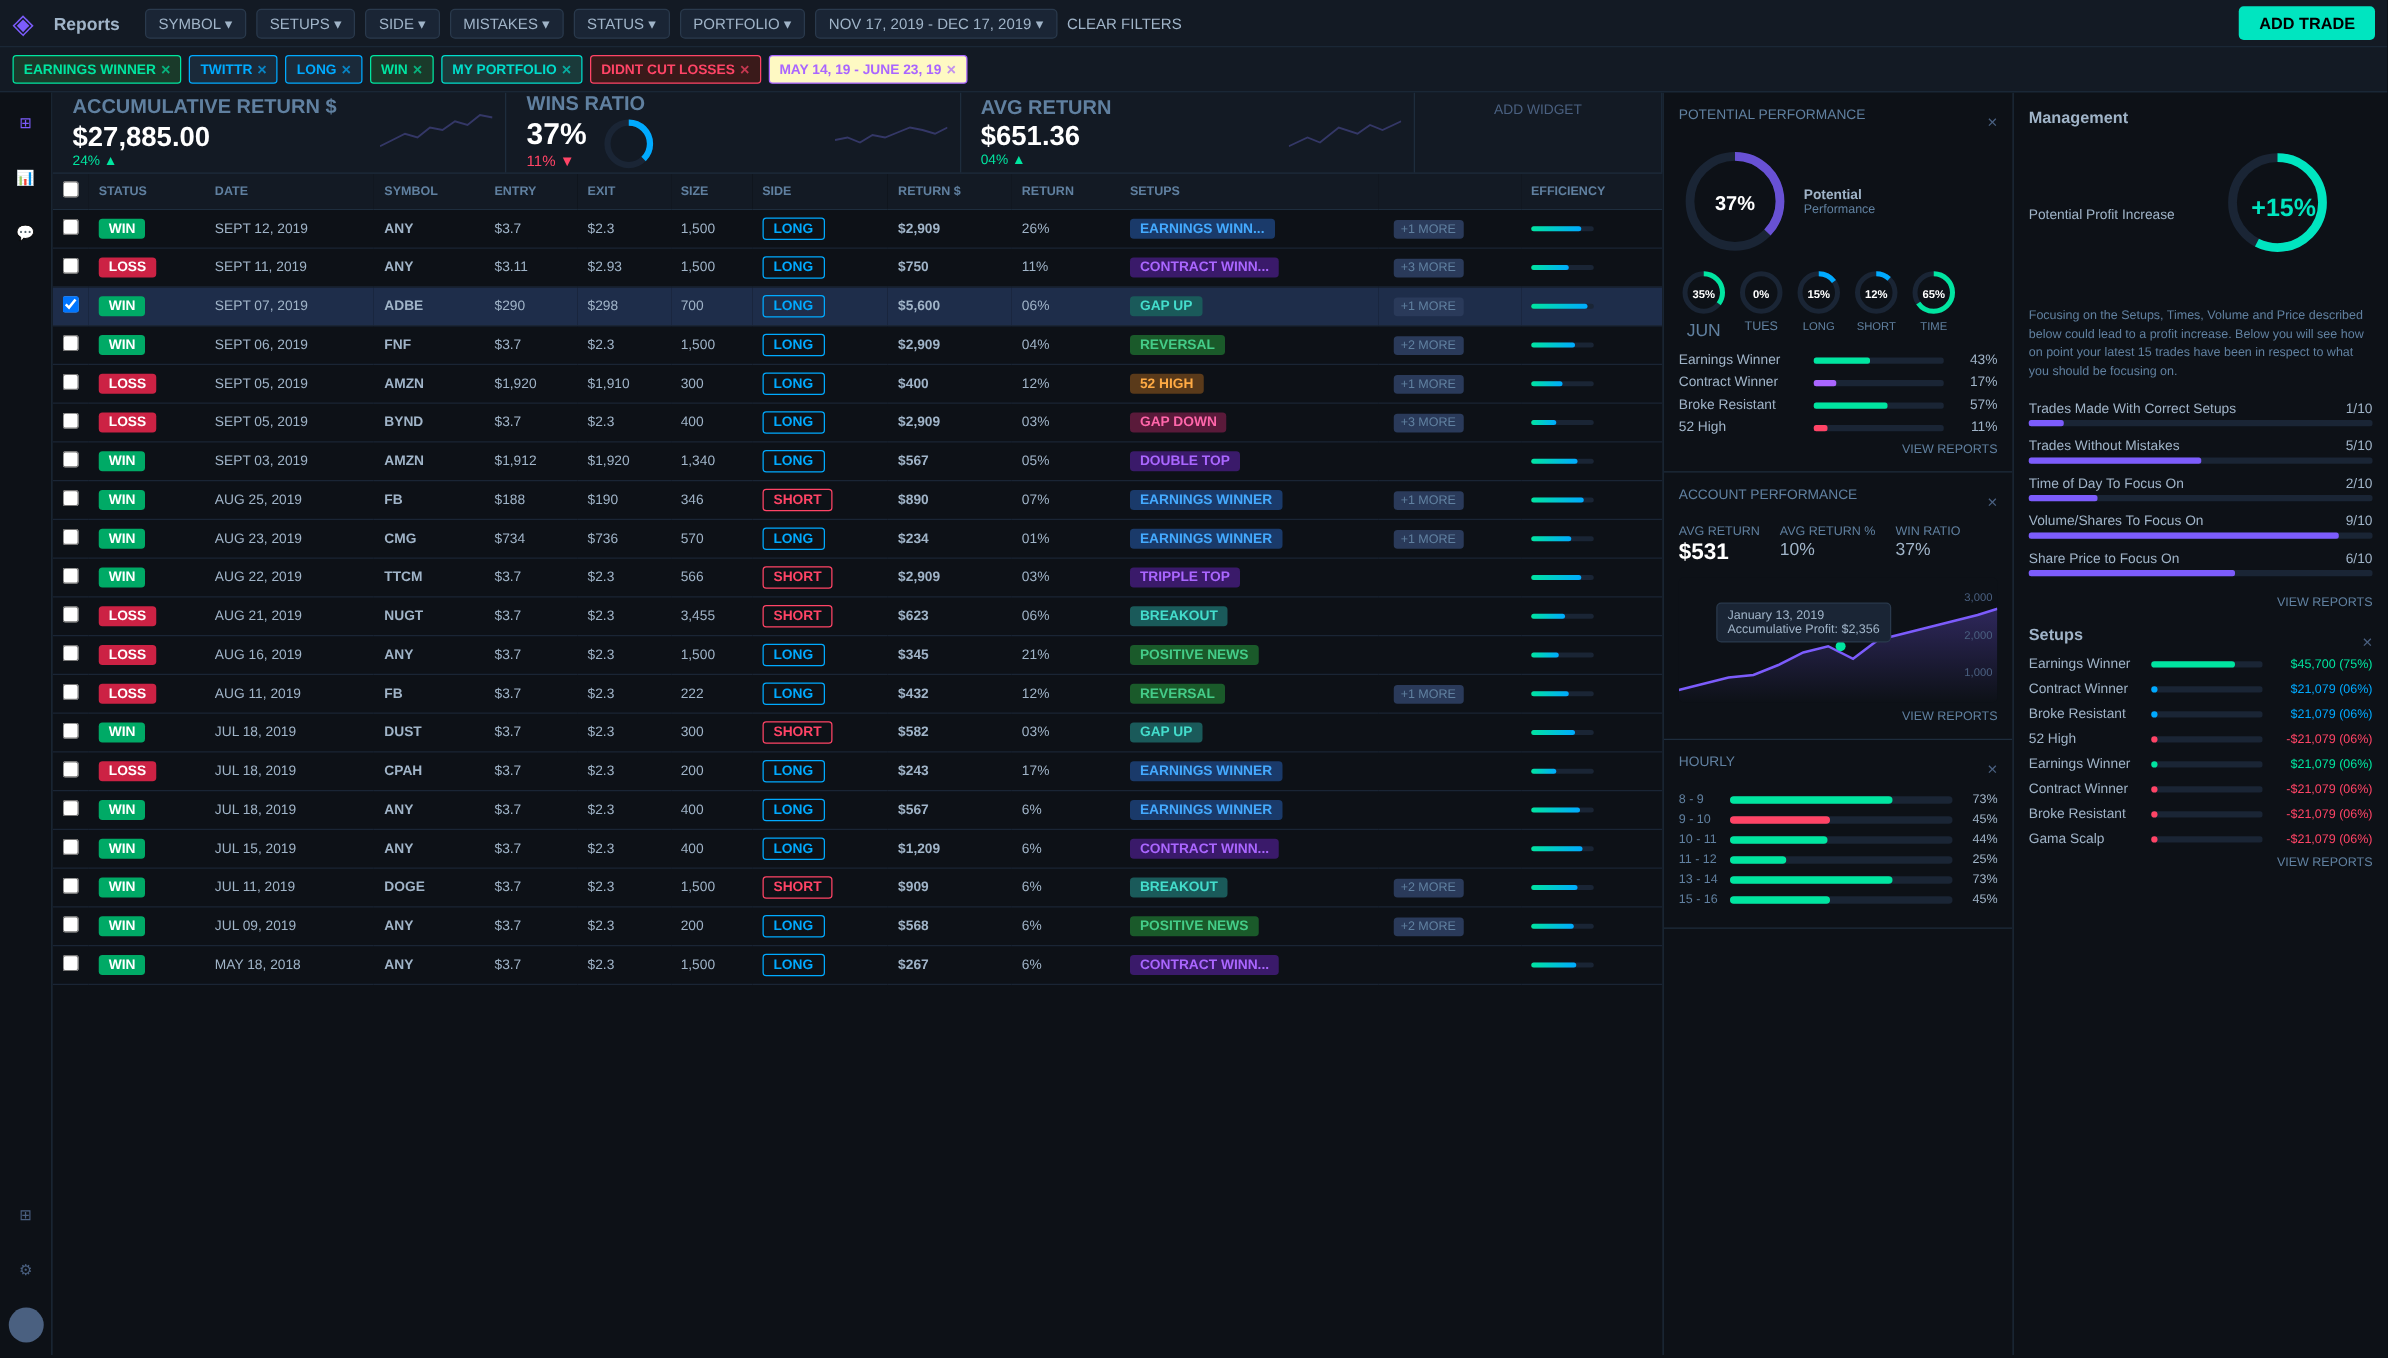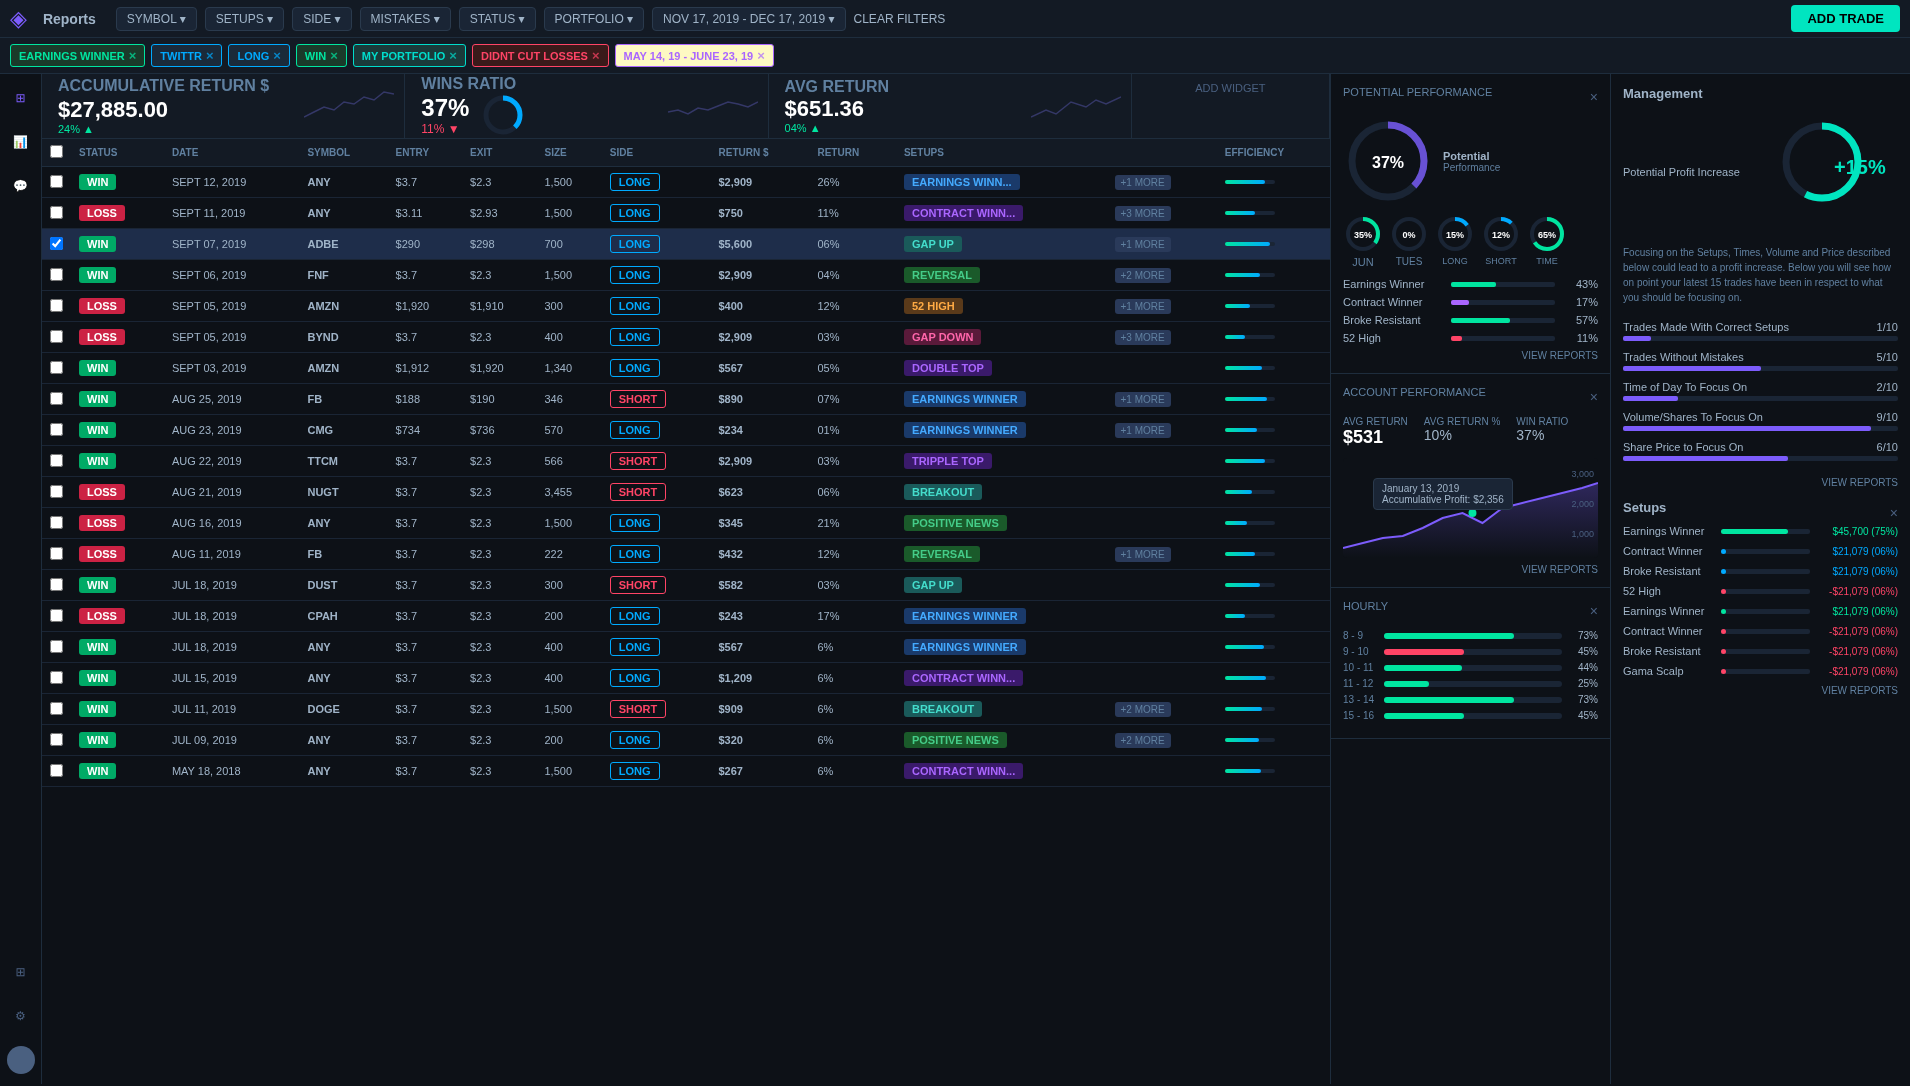--- a/index.html
+++ b/index.html
@@ -132,21 +132,21 @@
     .hourly-bar-fill { height: 6px; border-radius: 3px; }
     .hourly-pct { color: #a0b4c8; font-size: 10px; width: 30px; text-align: right; }
 
     
     .mgmt-panel { width: 300px; background: #0d1117; border-left: 1px solid #1e2d3d; display: flex; flex-direction: column; overflow-y: auto; padding: 12px; }
     .mgmt-panel::-webkit-scrollbar { width: 4px; }
     .mgmt-panel::-webkit-scrollbar-thumb { background: #2a3a4d; }
     .mgmt-title { color: #a0b4c8; font-size: 13px; font-weight: bold; margin-bottom: 16px; }
 
     .profit-circle { position: relative; width: 100px; height: 100px; margin: 0 auto 16px; }
-    .profit-pct { position: absolute; top: 50%; left: 50%; transform: translate(-50%, -50%); color: #00e5c0; font-size: 20px; font-weight: bold; margin-left: 33px; }
+    .profit-pct { position: absolute; top: 50%; left: 50%; transform: translate(-50%, -50%); color: #00e5c0; font-size: 20px; font-weight: bold; }
 
     .mgmt-desc { color: #6080a0; font-size: 10px; line-height: 1.5; margin-bottom: 16px; }
 
     .mgmt-bar-item { margin-bottom: 10px; }
     .mgmt-bar-header { display: flex; justify-content: space-between; color: #a0b4c8; font-size: 11px; margin-bottom: 3px; }
     .mgmt-bar-bg { width: 100%; height: 5px; background: #1a2535; border-radius: 2px; }
     .mgmt-bar-fill { height: 5px; border-radius: 2px; }
 
     .setups-section { margin-top: 12px; }
     .setups-title { color: #a0b4c8; font-size: 13px; font-weight: bold; margin-bottom: 10px; }
@@ -649,21 +649,21 @@
   </tr>
               <tr>
     <td><input type="checkbox" class="checkbox" style=""></td>
     <td><span class="status-badge badge-win">WIN</span></td>
     <td>JUL 09, 2019</td>
     <td class="symbol-link">ANY</td>
     <td>$3.7</td>
     <td>$2.3</td>
     <td>200</td>
     <td><span class="side-badge side-long">LONG</span></td>
-    <td class="return-pos">$320</td>
+    <td class="return-pos">$568</td>
     <td>6%</td>
     <td><span class="setup-badge setup-green">POSITIVE NEWS</span></td>
     <td><span class="more-badge">+2 MORE</span></td>
     <td>
       <div class="efficiency-bar">
         <div class="eff-bar-bg">
           <div class="eff-bar-fill" style="width:68%"></div>
         </div>
       </div>
     </td>
@@ -715,21 +715,21 @@
           </div>
         </div>
 
         <div class="dial-labels" id="dial-labels">
             <div class="dial-item">
     <svg width="40" height="40" viewBox="0 0 40 40">
       <circle cx="20" cy="20" r="15" fill="none" stroke="#1a2535" stroke-width="4"></circle>
       <circle cx="20" cy="20" r="15" fill="none" stroke="#00e5a0" stroke-width="4" stroke-dasharray="33.0 94.2" stroke-dashoffset="0" transform="rotate(-90 20 20)"></circle>
       <text x="20" y="24" text-anchor="middle" fill="#fff" font-size="9" font-weight="bold">35%</text>
     </svg>
-    <span style="font-size:11px; color:#6080a0;">JUN</span>
+    <span style="font-size:14px; color:#6080a0;">JUN</span>
   </div>
             <div class="dial-item">
     <svg width="40" height="40" viewBox="0 0 40 40">
       <circle cx="20" cy="20" r="15" fill="none" stroke="#1a2535" stroke-width="4"></circle>
       <circle cx="20" cy="20" r="15" fill="none" stroke="#ff4466" stroke-width="4" stroke-dasharray="0.0 94.2" stroke-dashoffset="0" transform="rotate(-90 20 20)"></circle>
       <text x="20" y="24" text-anchor="middle" fill="#fff" font-size="9" font-weight="bold">0%</text>
     </svg>
     <span style="font-size:10px; color:#6080a0;">TUES</span>
   </div>
             <div class="dial-item">

